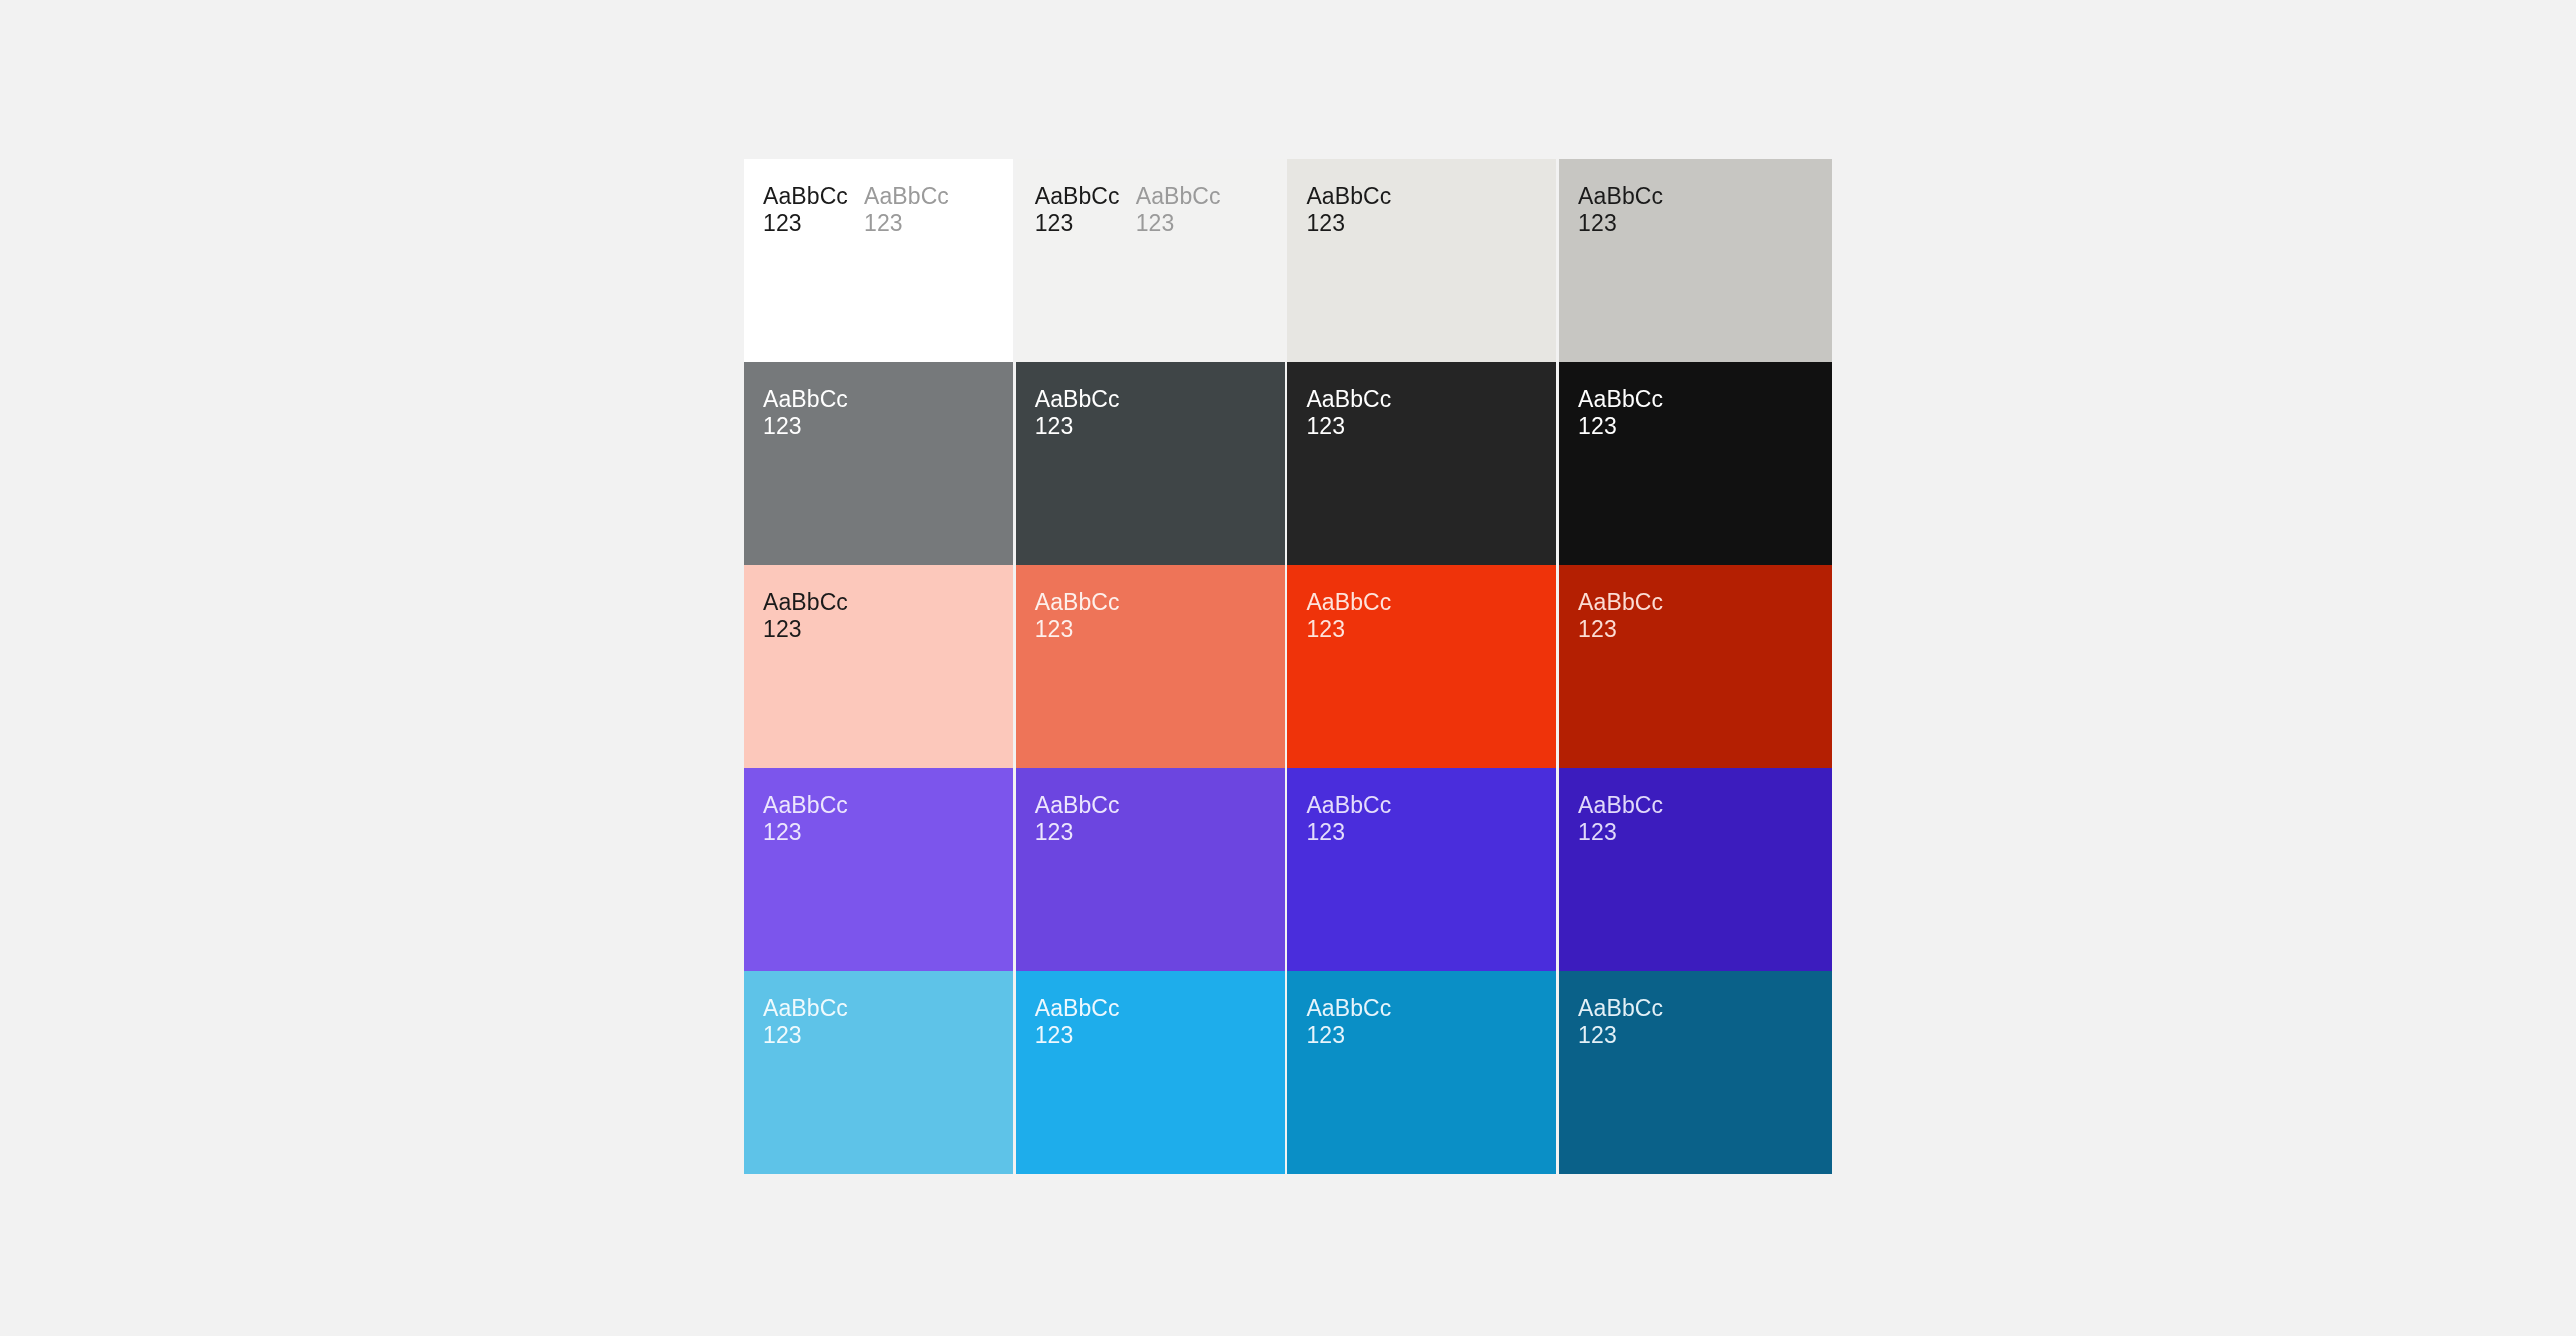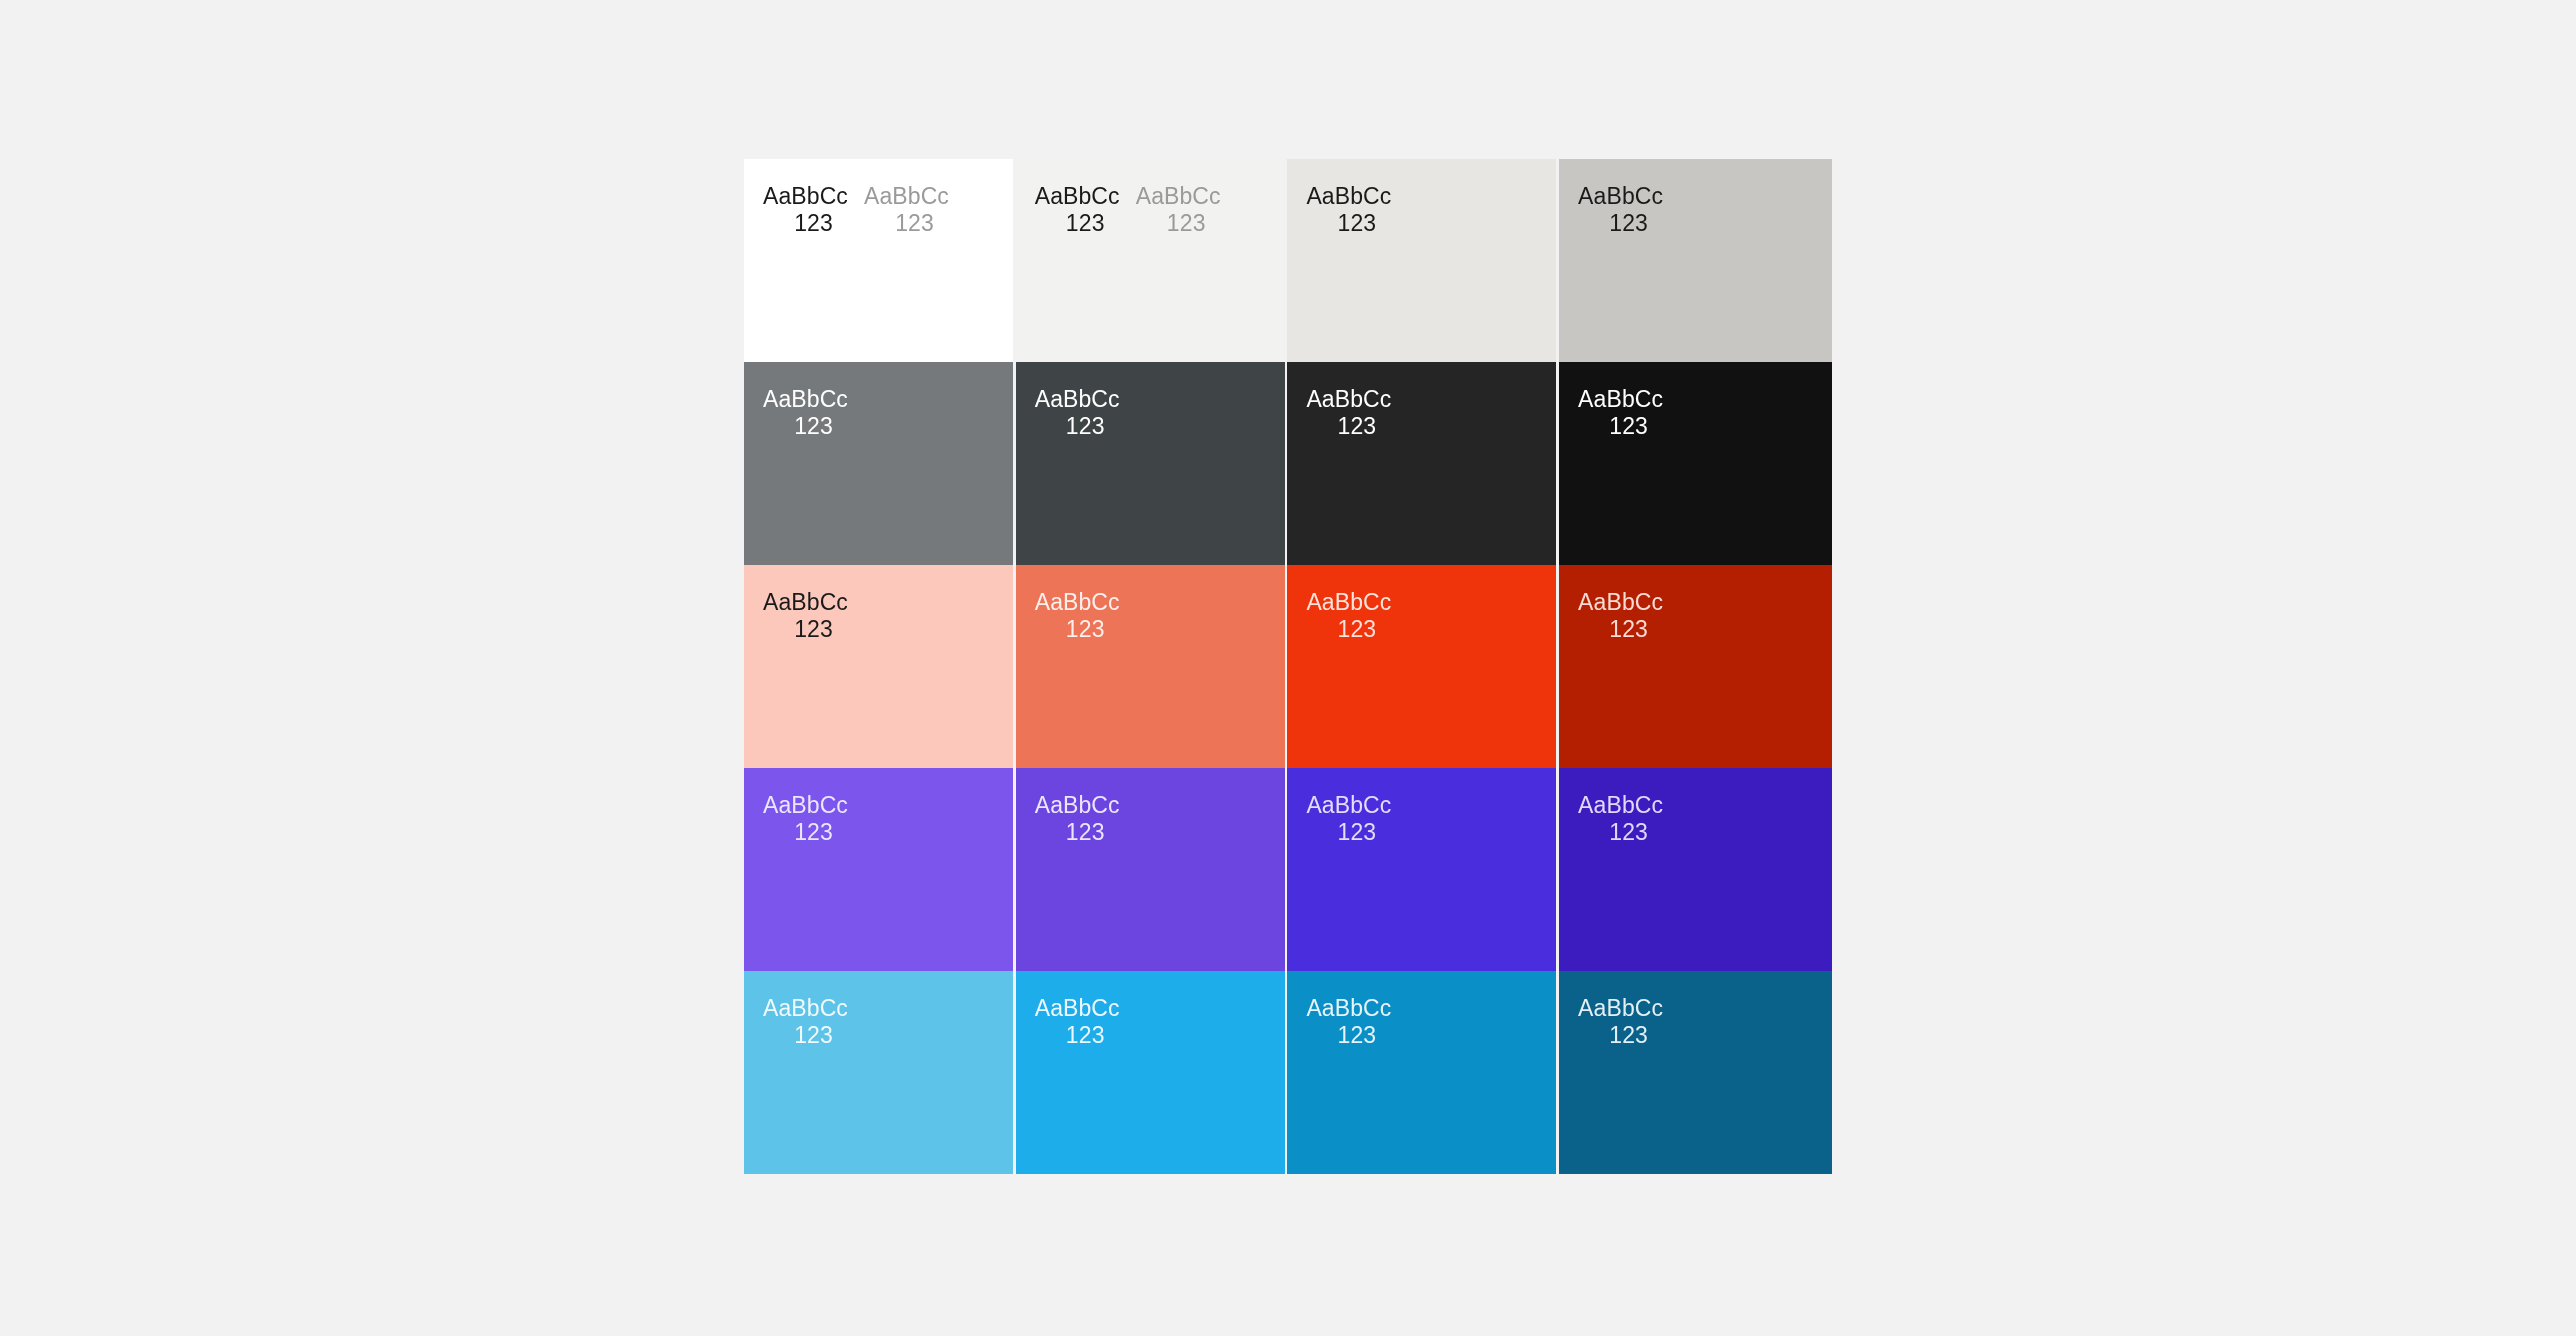--- a/index.html
+++ b/index.html
@@ -62,21 +62,20 @@
   }
 
   .specimen .spec-alpha {
     display: block;
     font-weight: 400;
   }
 
   .specimen .spec-num {
     display: block;
     font-weight: 400;
-    text-align: center;
   }
 </style>
 </head>
 <body style="background: rgb(242, 242, 242);">
 
 <div id="palette-board">
 
   <div class="swatch-row">
     <div class="swatch col-0" style="background: rgb(255, 255, 255);">
       <div class="specimen-group">

